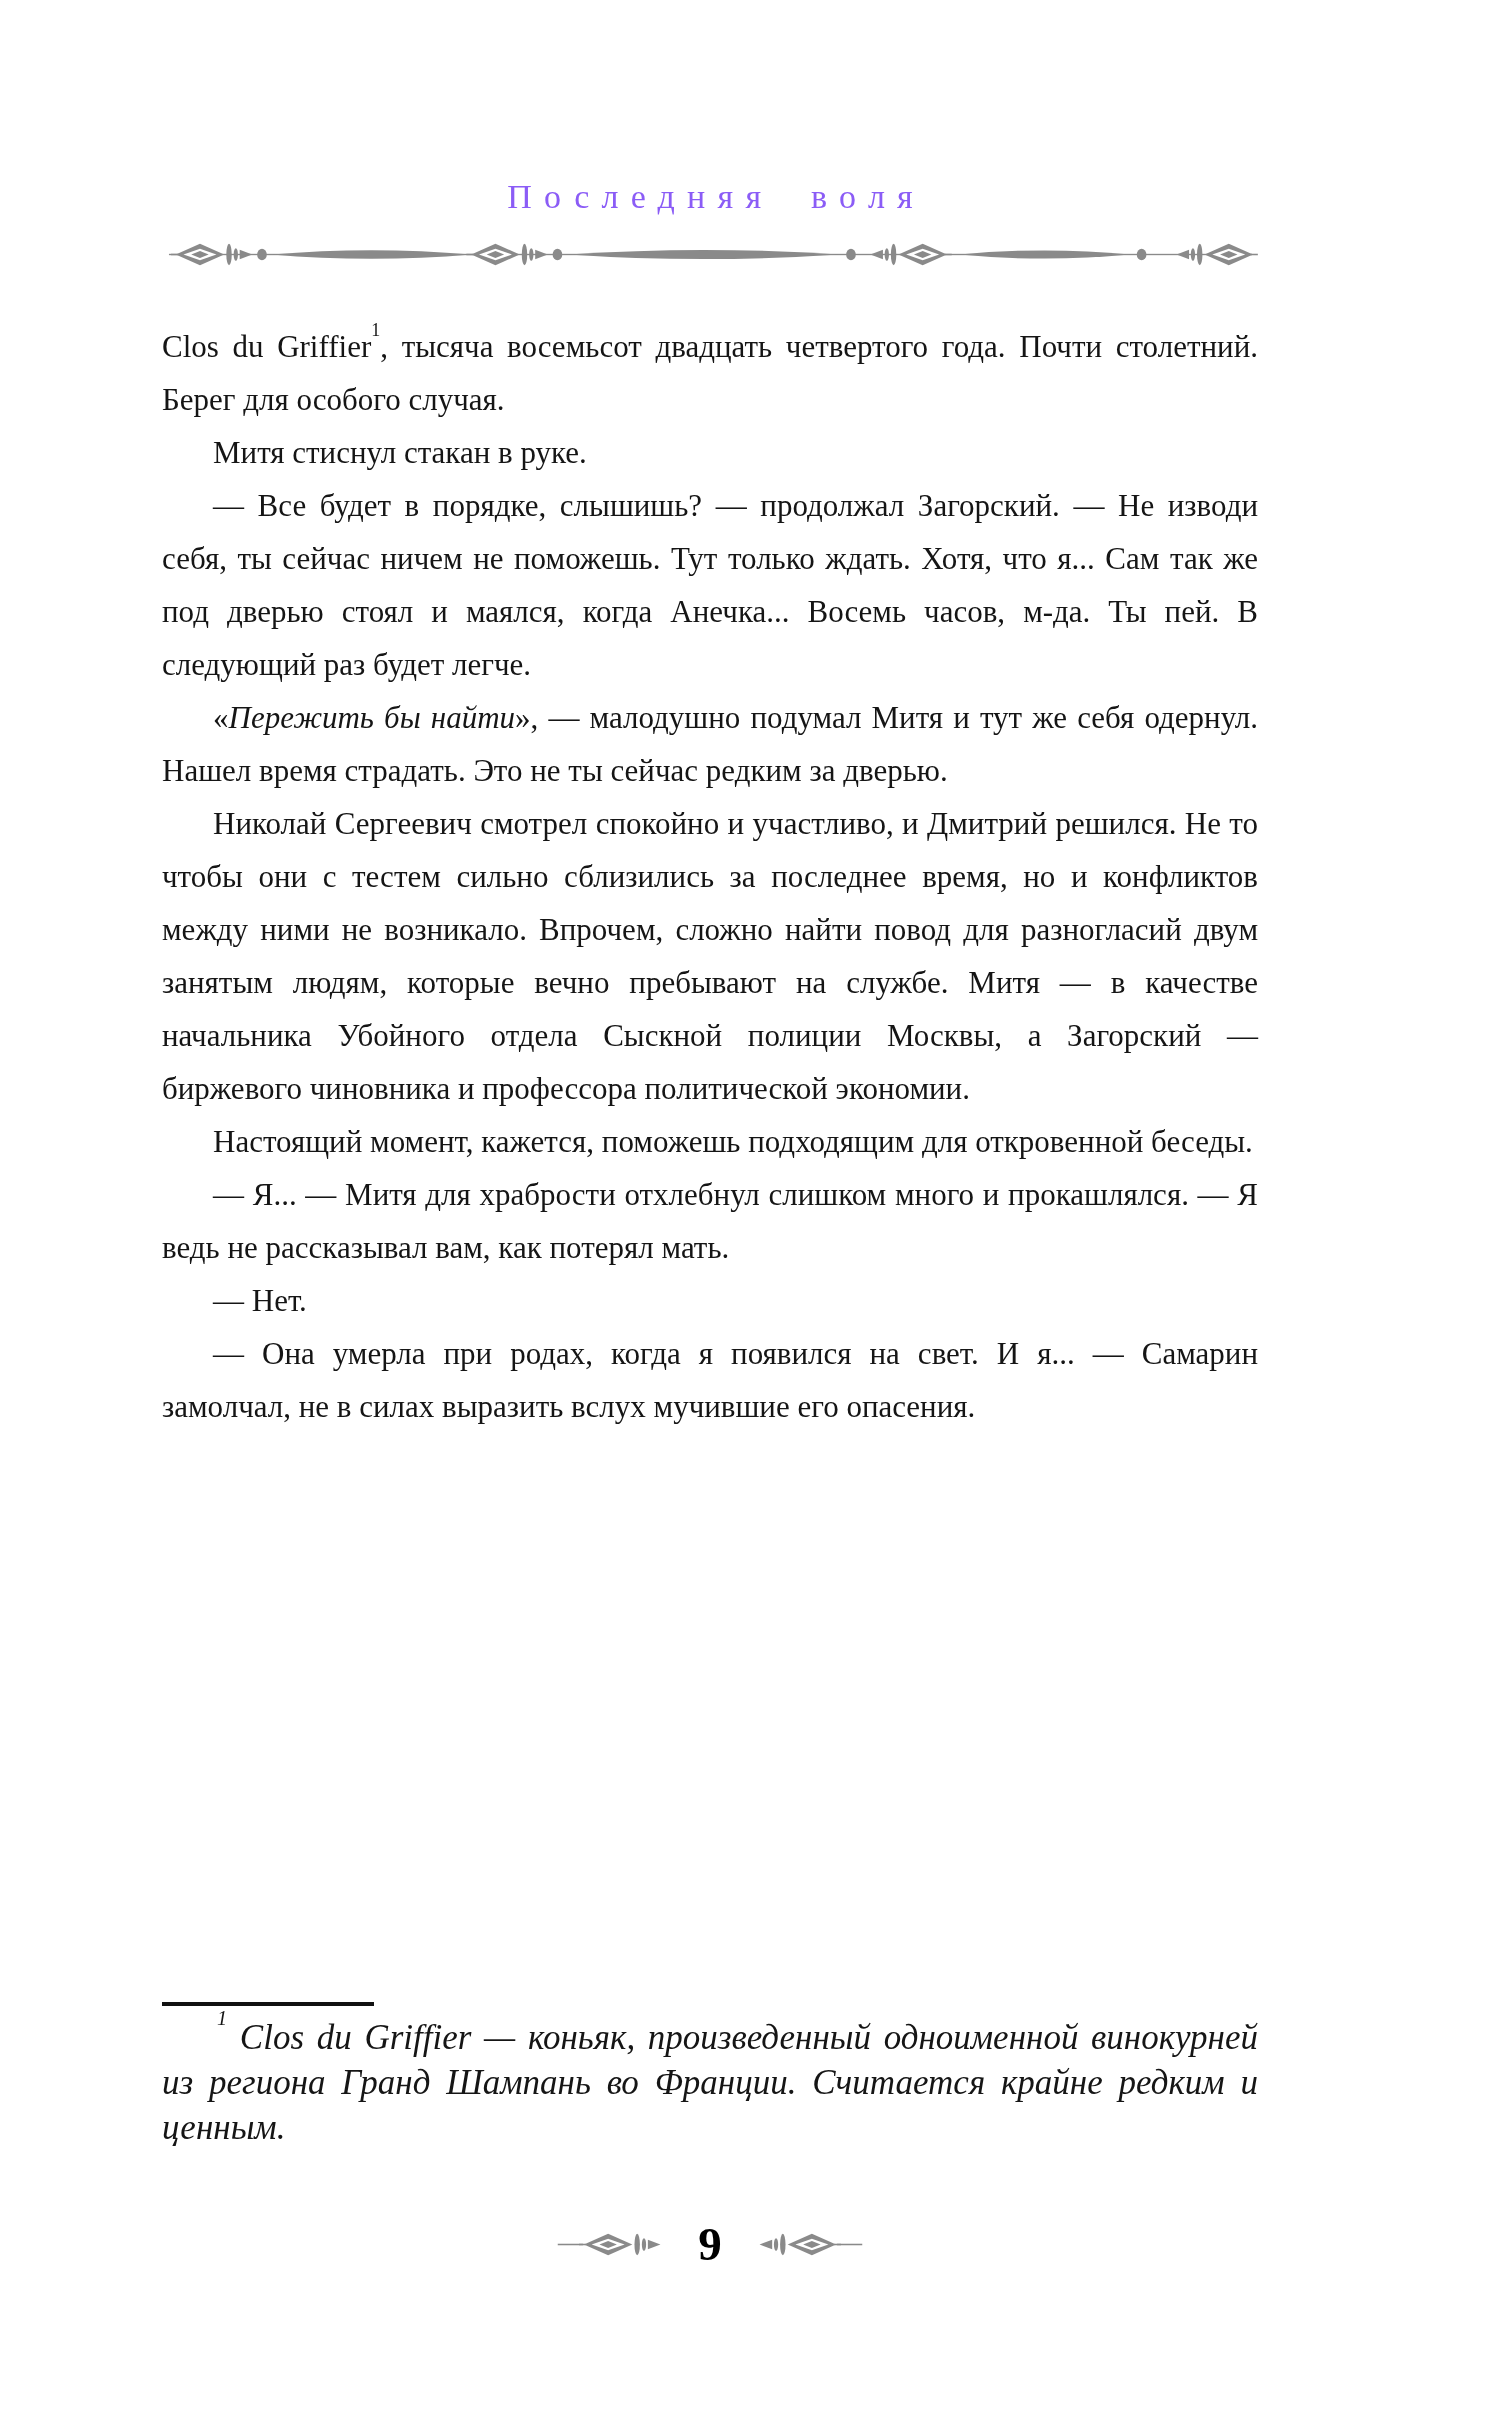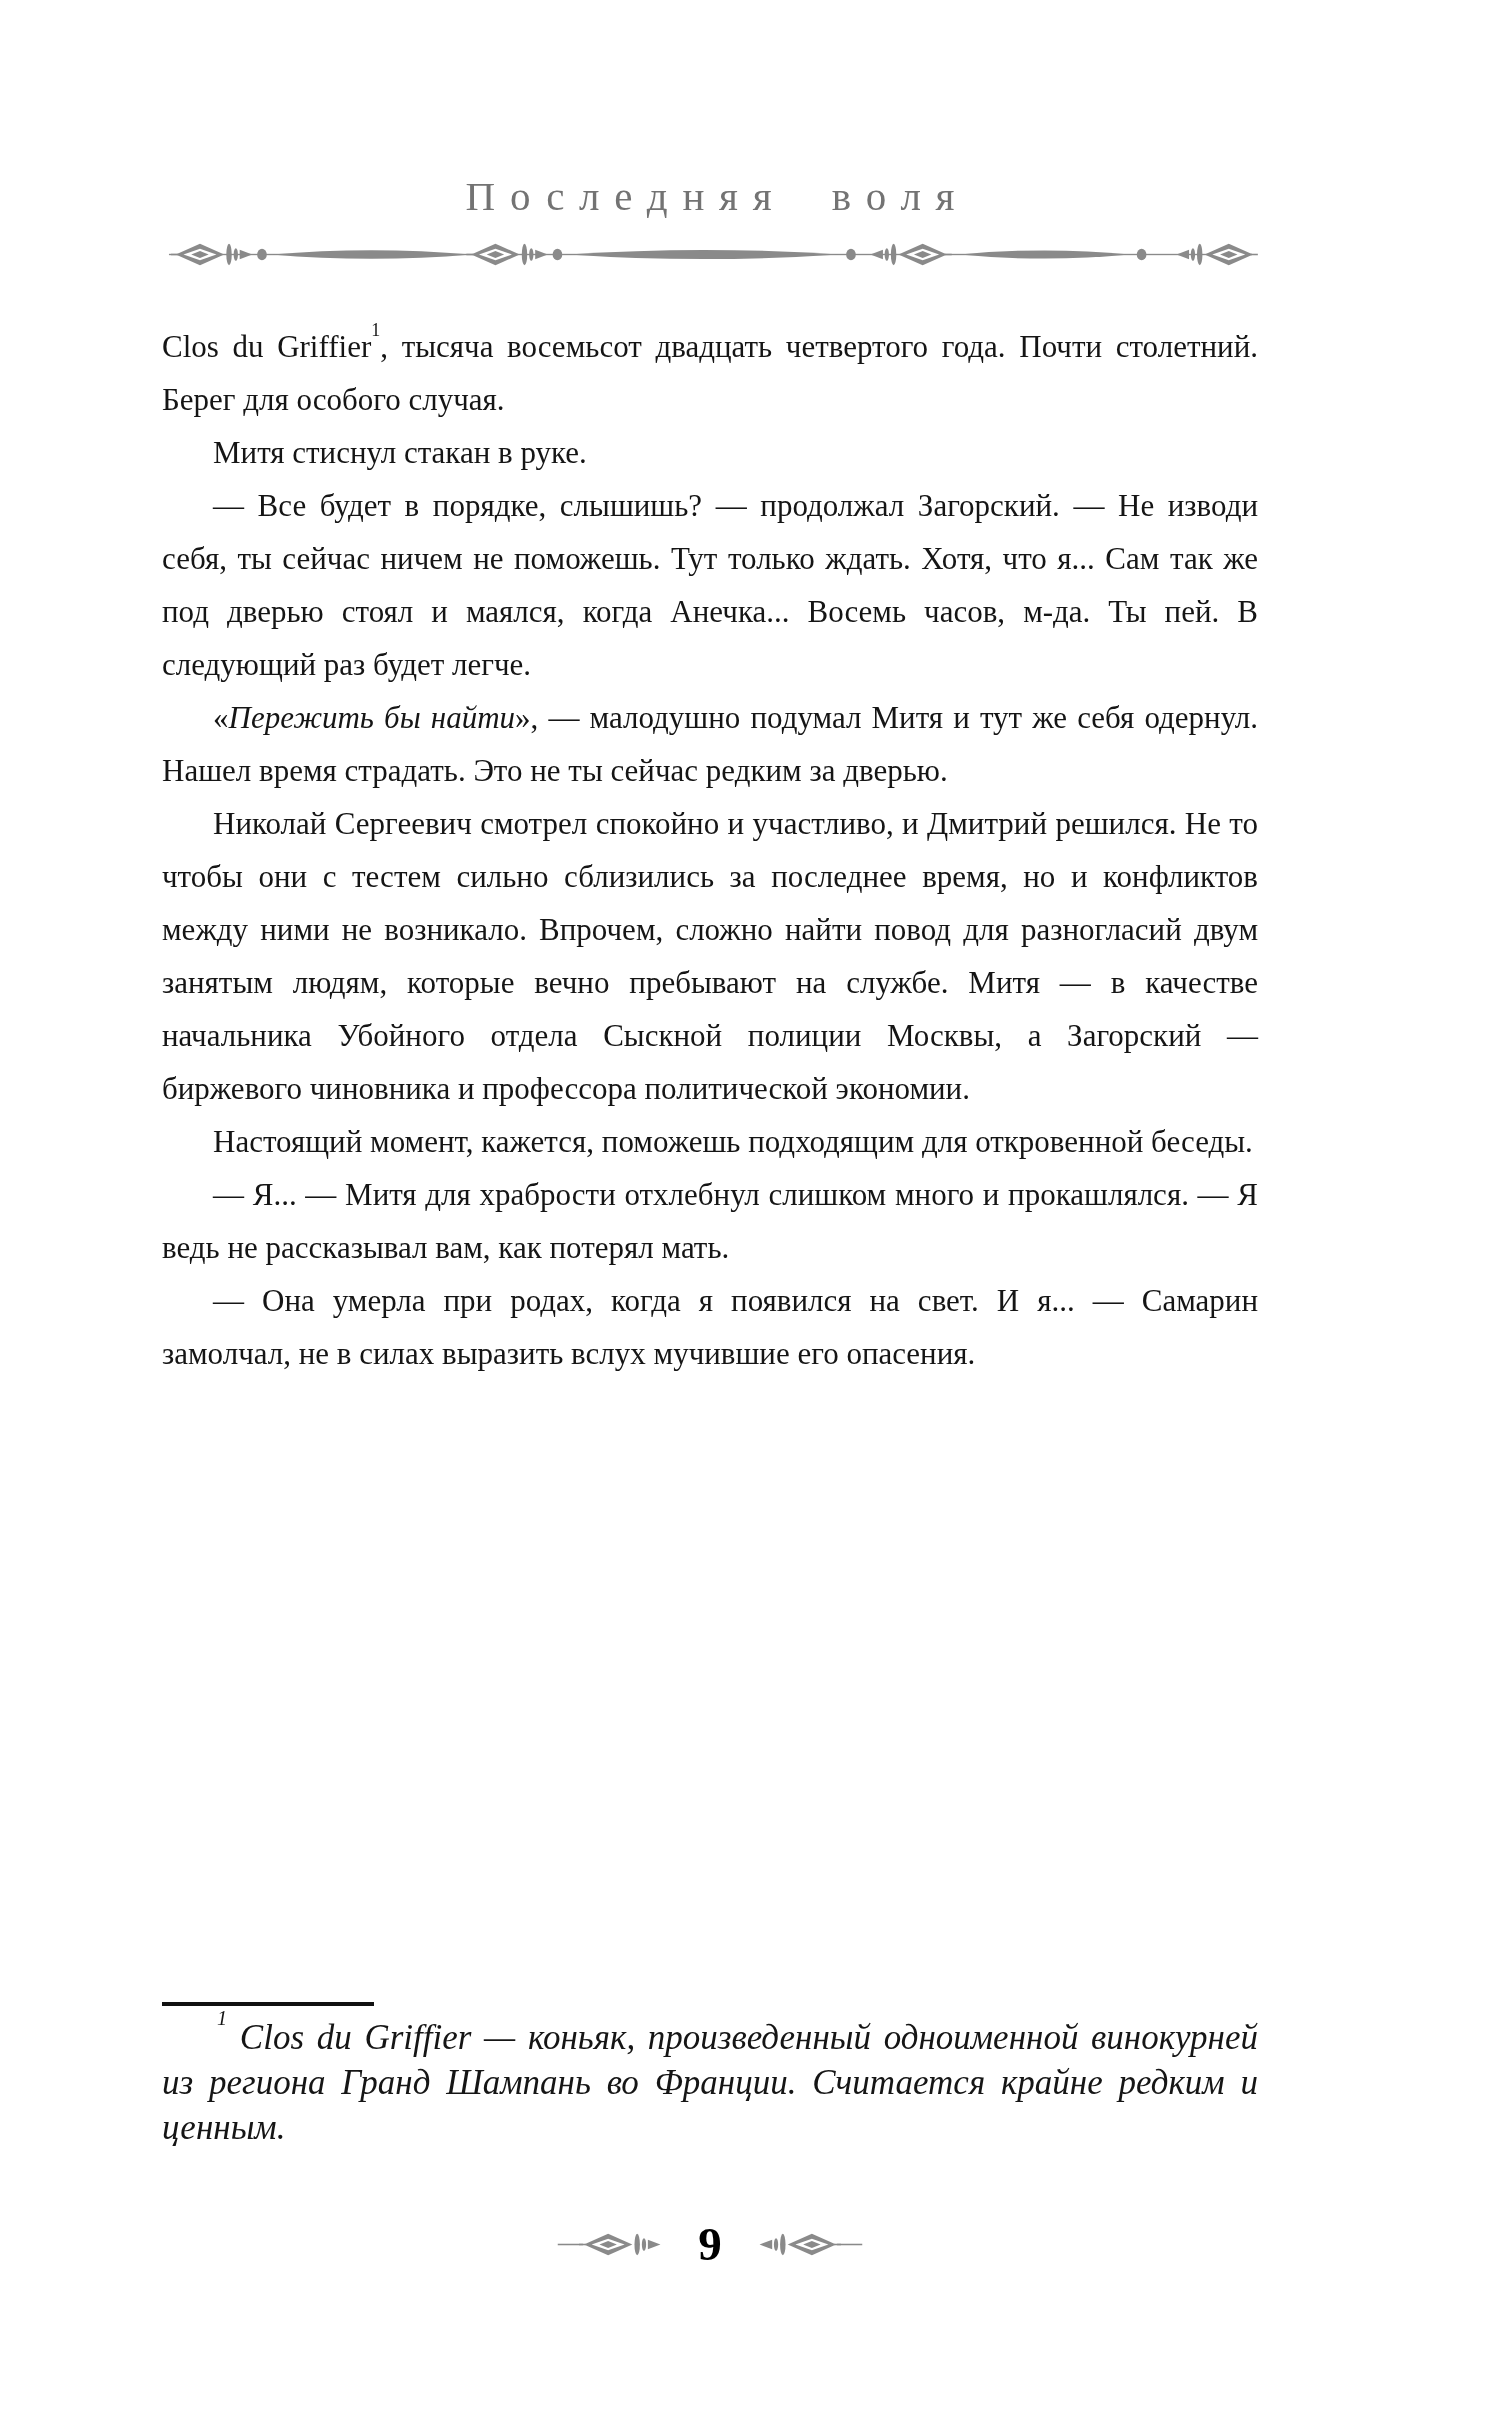--- a/index.html
+++ b/index.html
@@ -8,24 +8,24 @@
     width:1506px;height:2432px;
     background:#ffffff;
     font-family:"Liberation Serif","DejaVu Serif",serif;
     color:#151515;
     overflow:hidden;
     margin:0 auto;
   }
   .running-head{
     position:absolute;top:174px;left:162px;width:1096px;
     text-align:center;
-    font-size:41px;line-height:45px;
+    font-size:34px;line-height:45px;
     letter-spacing:0.36em;word-spacing:0.50em;
     text-indent:0.36em;
-    color:#737373;
+    color:#8b5cf6;
     white-space:nowrap;
   }
   .header-divider{
     position:absolute;top:239px;left:155px;
     width:1111px;height:31px;
   }
   .orn-fill{fill:var(--ornament,#8a8a8a);}
   .orn-white{fill:#ffffff;}
   .body-text{
     position:absolute;top:320px;left:162px;width:1096px;
@@ -102,20 +102,21 @@
   </svg>
 
   <div class="body-text">
       <p class=""><span>Clos du Griffier</span><sup class="fn-mark">1</sup><span>, тысяча восемьсот двадцать четвертого года. Почти столетний. Берег для особого случая.</span></p>
       <p class="indent"><span>Митя стиснул стакан в руке.</span></p>
       <p class="indent"><span>— Все будет в порядке, слышишь? — продолжал Загорский. — Не изводи себя, ты сейчас ничем не поможешь. Тут только ждать. Хотя, что я... Сам так же под дверью стоял и маялся, когда Анечка... Восемь часов, м-да. Ты пей. В следующий раз будет легче.</span></p>
       <p class="indent"><span>«</span><em>Пережить бы найти</em><span>», — малодушно подумал Митя и тут же себя одернул. Нашел время страдать. Это не ты сейчас редким за дверью.</span></p>
       <p class="indent"><span>Николай Сергеевич смотрел спокойно и участливо, и Дмитрий решился. Не то чтобы они с тестем сильно сблизились за последнее время, но и конфликтов между ними не возникало. Впрочем, сложно найти повод для разногласий двум занятым людям, которые вечно пребывают на службе. Митя — в качестве начальника Убойного отдела Сыскной полиции Москвы, а Загорский — биржевого чиновника и профессора политической экономии.</span></p>
       <p class="indent"><span>Настоящий момент, кажется, поможешь подходящим для откровенной беседы.</span></p>
       <p class="indent"><span>— Я... — Митя для храбрости отхлебнул слишком много и прокашлялся. — Я ведь не рассказывал вам, как потерял мать.</span></p>
+      <p class="indent"><span>— Нет.</span></p>
       <p class="indent"><span>— Она умерла при родах, когда я появился на свет. И я... — Самарин замолчал, не в силах выразить вслух мучившие его опасения.</span></p>
     </div>
 
   <div class="footnote-rule"></div>
 
   <div class="footnote">
       <p><sup class="fn-mark">1</sup><span> Clos du Griffier — коньяк, произведенный одноименной винокурней из региона Гранд Шампань во Франции. Считается крайне редким и ценным.</span></p>
     </div>
 
   <div class="page-footer">

